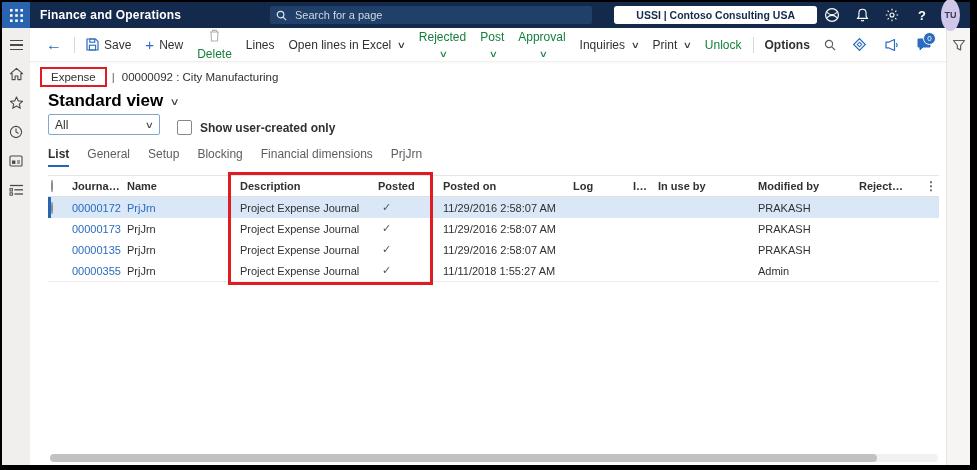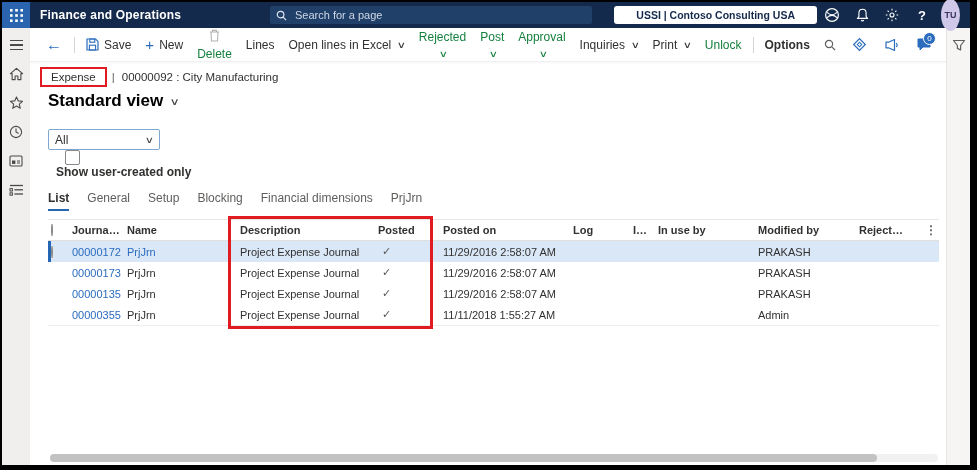--- a/index.html
+++ b/index.html
@@ -46,21 +46,21 @@
   
   .breadcrumb { display:flex; align-items:center; margin:5px 0 0 10px; font-size:11.5px; color:#323130; }
   .crumb-hl { border:2px solid #e11b22; padding:2px 9px; font-size:11.5px; color:#323130; cursor:pointer; }
   .crumb-sep { color:#605e5c; margin:0 7px 0 5px; }
   .crumb-rest { color:#323130; }
   .view-title { margin:4px 0 0 18px; font-size:17px; font-weight:bold; color:#000; display:flex; align-items:center; gap:6px; cursor:pointer; }
   .view-title .caret { font-size:10px; color:#444; font-weight:normal; }
 
   
   .show-label { margin:7px 0 0 18px; font-size:10.5px; color:#605e5c; }
-  .controls-row { display:flex; align-items:flex-start; margin:18px 0 0 18px;flex-direction:column; }
+  .controls-row { display:flex; align-items:flex-end; margin:3px 0 0 18px; }
   .select-box { width:112px; height:21px; border:1px solid #7fa8d1; border-radius:2px; display:flex; align-items:center; padding:0 6px; font-size:12px; color:#323130; cursor:pointer; }
   .select-box .caret { margin-left:auto; color:#444; }
   .checkbox { width:15px; height:15px; border:1px solid #8a8886; border-radius:2px; background:#fff; margin-left:17px; cursor:pointer; }
   .checkbox-label { margin-left:8px; font-size:12px; font-weight:600; color:#323130; }
 
   
   .tabs { display:flex; gap:18px; margin:12px 0 0 18px; font-size:12px; }
   .tab { color:#605e5c; padding-bottom:4px; cursor:pointer; }
   .tab.active { color:#323130; font-weight:bold; border-bottom:2px solid #2466b4; }
 

